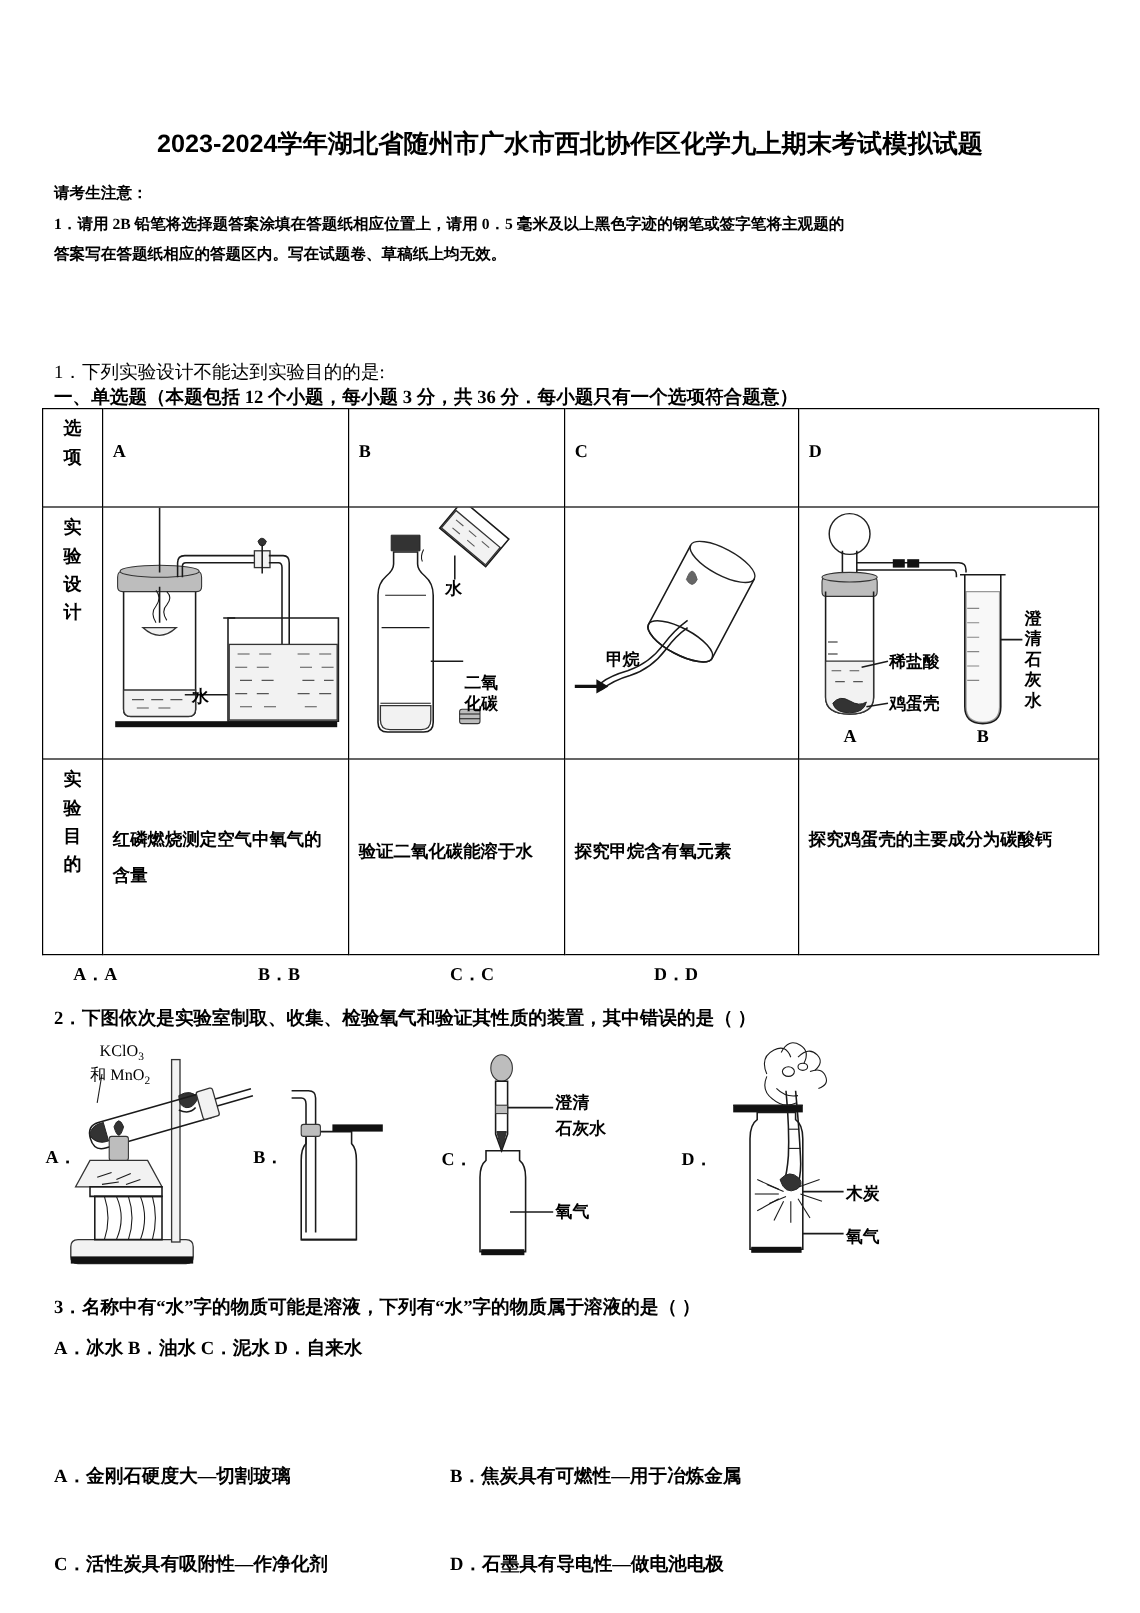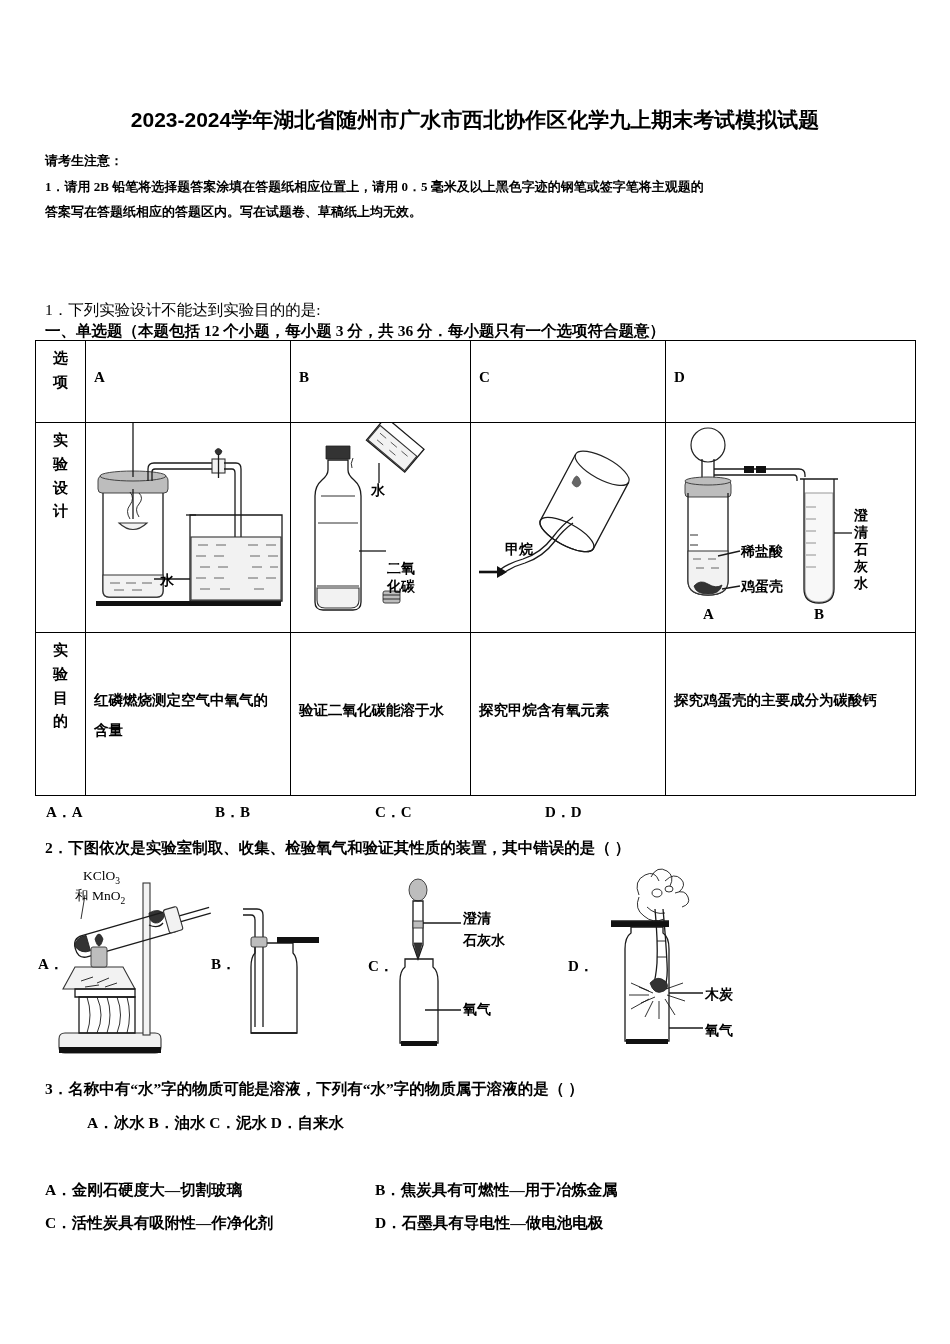--- a/index.html
+++ b/index.html
@@ -100,24 +100,24 @@
   
   .ans-row {
     position: absolute;
     left: 45px; top: 803px; width: 700px;
     font-size: 15px; font-weight: bold;
   }
   .ans-row span { position: absolute; }
 
   .q2-stem { position: absolute; left: 45px; top: 838px; font-size: 15.5px; font-weight: bold; }
   .q3-stem { position: absolute; left: 45px; top: 1079px; font-size: 15.5px; font-weight: bold; }
-  .q3-opts { position: absolute; left: 45px; top: 1113px; font-size: 15.5px; font-weight: bold; margin-left: 42px; }
+  .q3-opts { position: absolute; left: 45px; top: 1113px; font-size: 15.5px; font-weight: bold; }
   .q4-stem { position: absolute; left: 45px; top: 1148px; font-size: 15.5px; font-weight: bold; }
   .q4-opts { position: absolute; left: 45px; top: 1180px; width: 700px; font-size: 15.5px; font-weight: bold; }
-  .q4-opts .row { position: relative; height: 33px; }
+  .q4-opts .row { position: relative; height: 33px; margin-top: 40px; }
   .q4-opts .c1 { position: absolute; left: 0; }
   .q4-opts .c2 { position: absolute; left: 330px; }
 
   
   .q2-figs { position: absolute; left: 35px; top: 865px; width: 880px; height: 205px; }
   .figlabel { position: absolute; font-size: 15px; font-weight: bold; }
   .cnlabel { position: absolute; font-size: 14px; font-weight: bold; line-height: 18px; font-family: "Liberation Sans","DejaVu Sans",sans-serif; }
   .formula { position: absolute; font-size: 13.5px; font-family: "Liberation Serif","DejaVu Serif",serif; }
   .formula sub { font-size: 9.5px; }
 
@@ -400,21 +400,21 @@
         <div class="purpose-text narrow">探究甲烷含有氧元素</div>
       </td>
       <td>
         <div class="purpose-text">探究鸡蛋壳的主要成分为碳酸钙</div>
       </td>
     </tr>
   </tbody>
     </table>
 
   <div class="ans-row">
-    <span style="left:1px;">A．A</span>
+    <span style="left:16px;">A．A</span>
     <span style="left:170px;">B．B</span>
     <span style="left:330px;">C．C</span>
     <span style="left:500px;">D．D</span>
   </div>
 
   <div class="q2-stem">2．下图依次是实验室制取、收集、检验氧气和验证其性质的装置，其中错误的是（        ）</div>
 
   <div class="q2-figs">
 
     <div style="position:absolute;left:0px;top:0px;width:215px;height:205px;">

